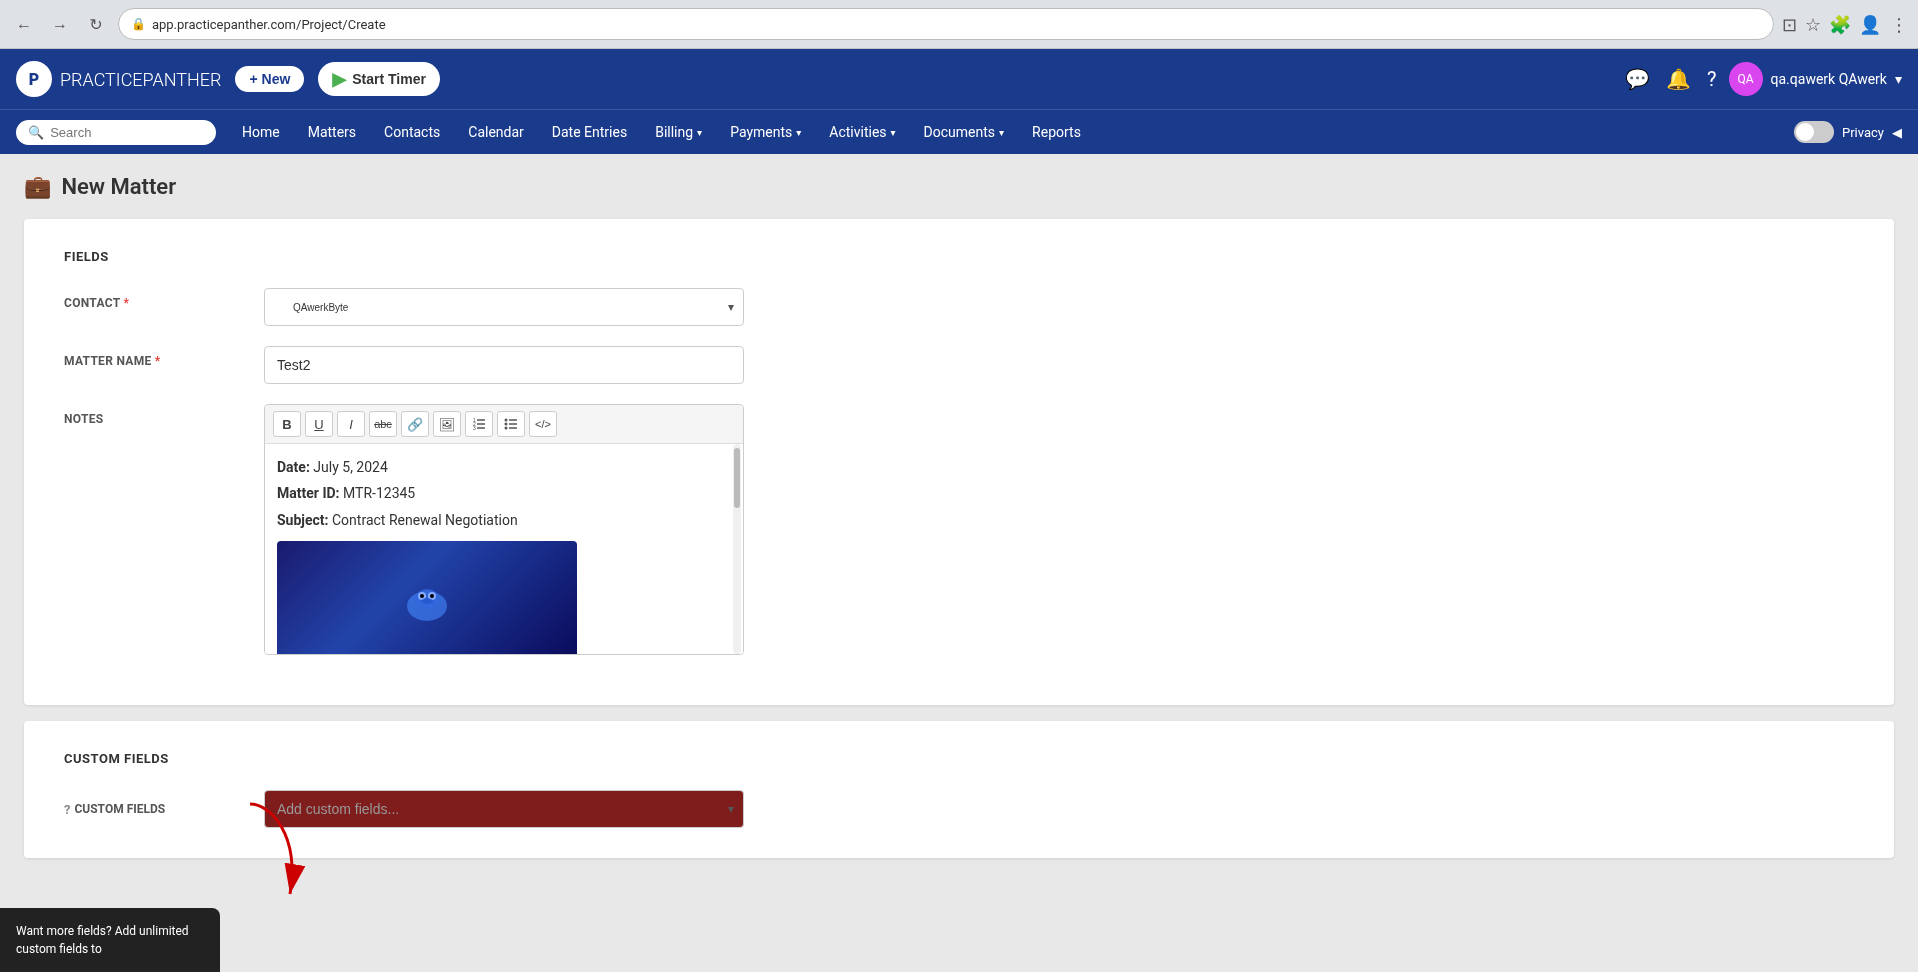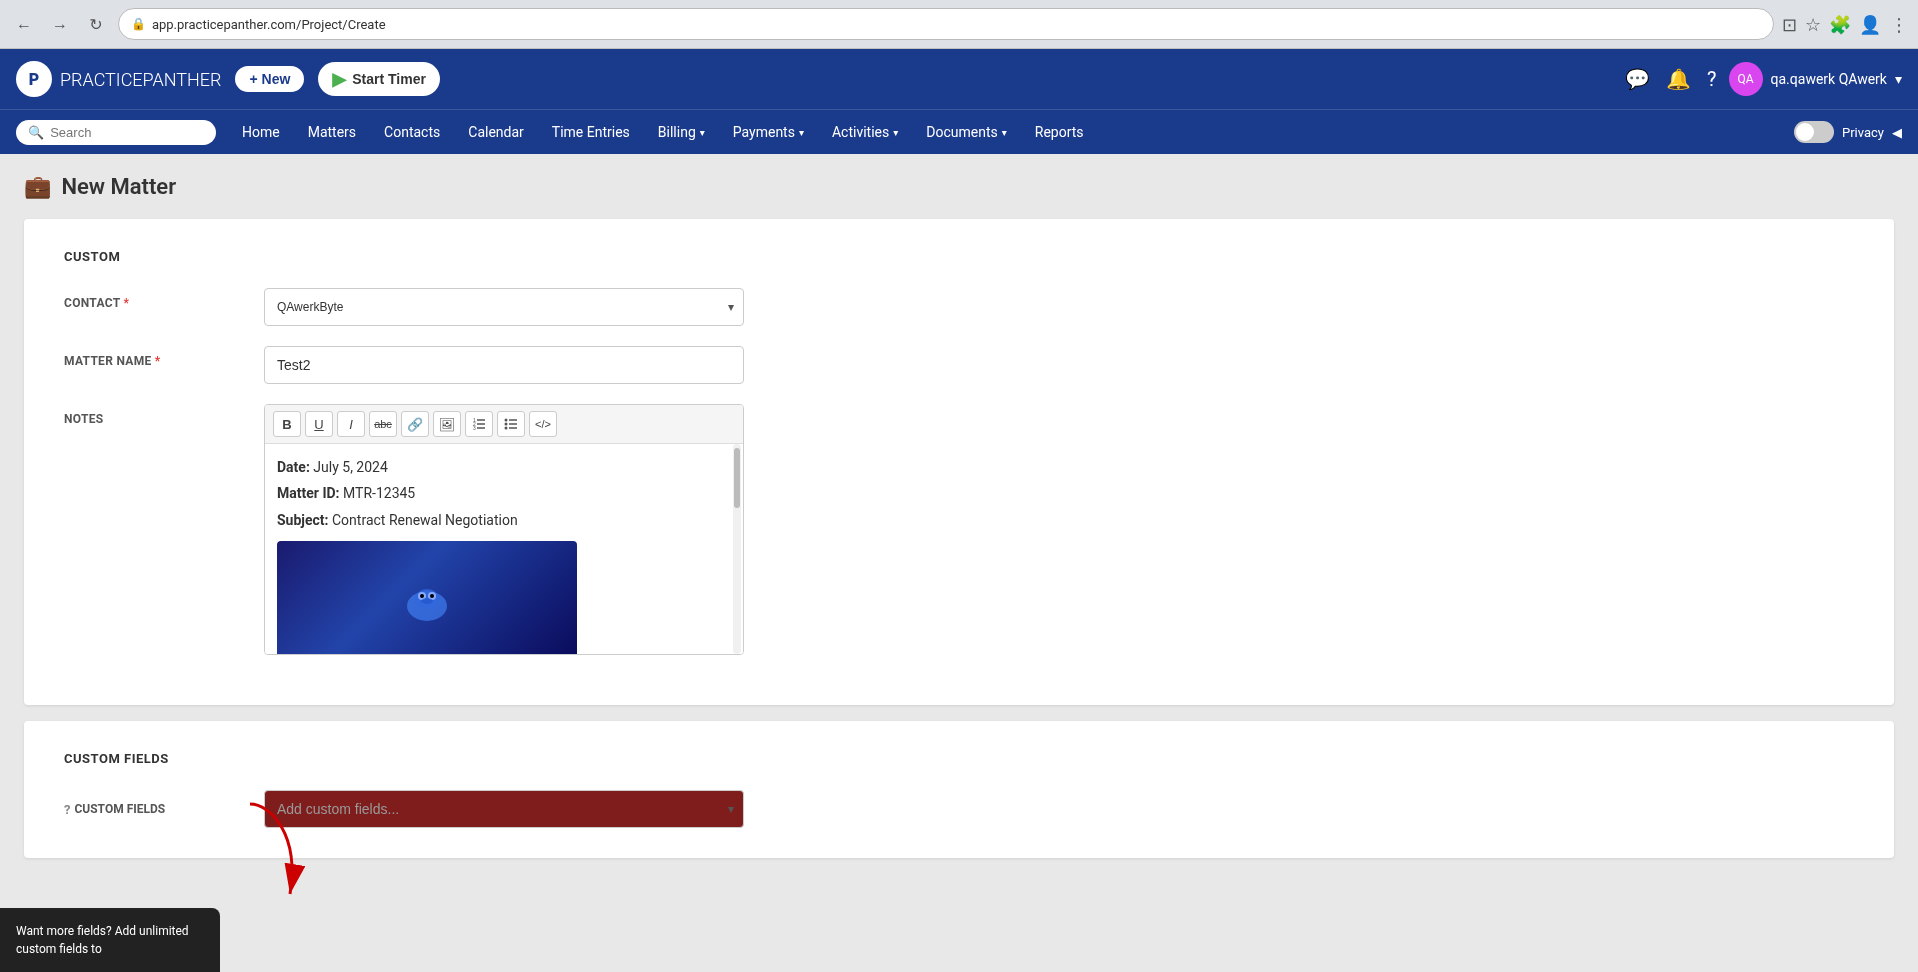--- a/index.html
+++ b/index.html
@@ -134,21 +134,21 @@
     }
     .required { color: #e53935; }
     .form-control {
       flex: 1; max-width: 480px;
     }
     .select-wrapper {
       position: relative; width: 100%;
     }
     .select-wrapper select {
       width: 100%; height: 38px; border: 1px solid #ccc; border-radius: 4px;
-      padding: 0 12px; font-size: 12px; color: #333; background: white;
+      padding: 0 28px; font-size: 10px; color: #333; background: white;
       appearance: none; cursor: pointer;
     }
     .select-arrow {
       position: absolute; right: 10px; top: 50%; transform: translateY(-50%);
       pointer-events: none; color: #555; font-size: 12px;
     }
     .text-input {
       width: 100%; height: 38px; border: 1px solid #ccc; border-radius: 4px;
       padding: 12px 12px; font-size: 14px; color: #333; outline: none;
     }
@@ -262,21 +262,21 @@
   <a class="nav-item">
     <span>Matters</span>
   </a>
   <a class="nav-item">
     <span>Contacts</span>
   </a>
   <a class="nav-item">
     <span>Calendar</span>
   </a>
   <a class="nav-item">
-    <span>Time Entries</span>
+    <span>Date Entries</span>
   </a>
   <a class="nav-item">
     <span>Billing</span>
     <span class="nav-dropdown-arrow">▾</span>
   </a>
   <a class="nav-item">
     <span>Payments</span>
     <span class="nav-dropdown-arrow">▾</span>
   </a>
   <a class="nav-item">
@@ -300,21 +300,21 @@
 </div>
 
 <div class="page-content">
 
   <div class="page-title-area">
     <span class="page-title-icon">💼</span>
     <h1 class="page-title">New Matter</h1>
   </div>
 
   <div class="form-section">
-    <div class="section-title">CUSTOM</div>
+    <div class="section-title">FIELDS</div>
 
     <div class="form-row">
       <div class="form-label">
         <span>CONTACT</span>
         <span class="required"> *</span>
       </div>
       <div class="form-control">
         <div class="select-wrapper">
           <select>
             <option>QAwerkByte</option>

